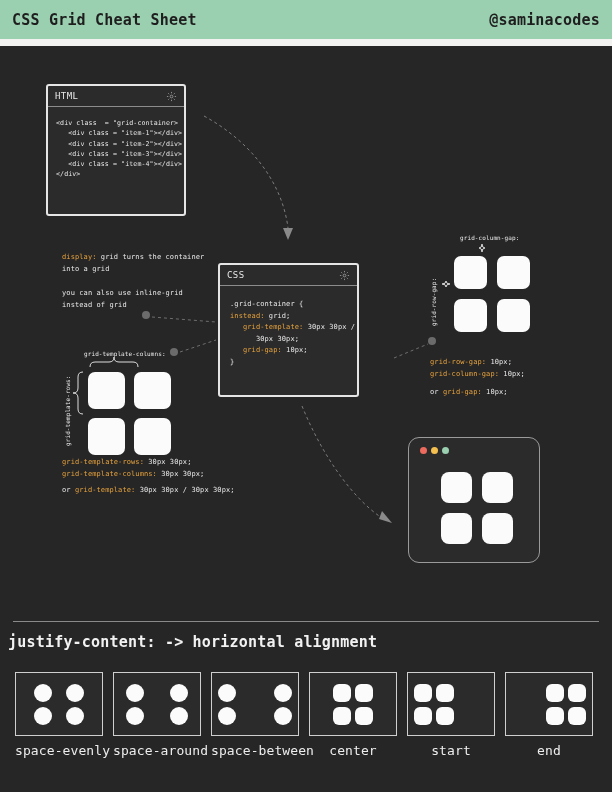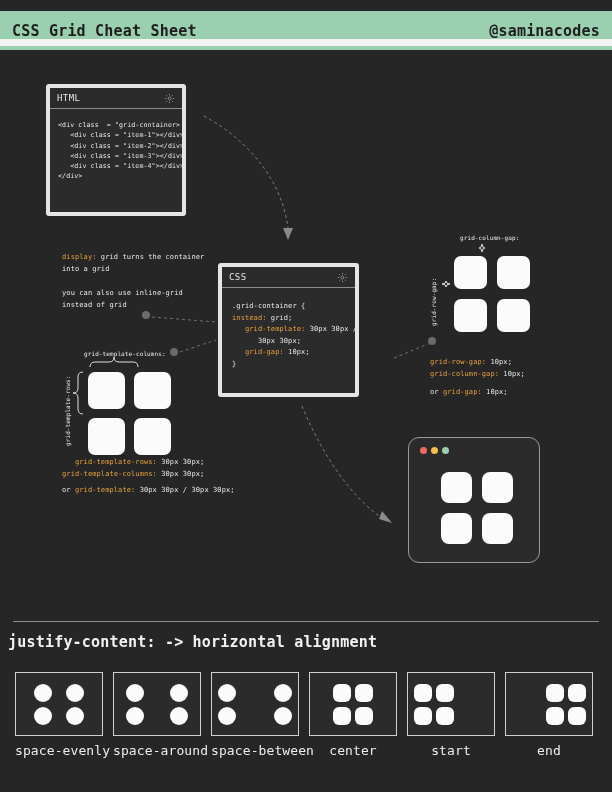--- a/index.html
+++ b/index.html
@@ -9,41 +9,41 @@
     height: 792px;
     background: #262626;
     font-family: "DejaVu Sans Mono", monospace;
     overflow: hidden;
   }
 
   .page { position: relative; width: 612px; height: 792px; background: #262626; }
 
   
   .header {
-    position: absolute; left: 0; top: 11px; width: 612px; height: 39px;
+    position: absolute; left: 0; top: 0; width: 612px; height: 39px;
     background: #9acfb0;
     display: flex; align-items: center; justify-content: space-between;
     padding: 0 12px;
   }
   .header-title {
     font-size: 15px; color: #1e1e1e; letter-spacing: .2px; font-weight: 700;
   }
   .header-handle {
     font-size: 15px; color: #1e1e1e; letter-spacing: .2px; font-weight: 700;
   }
   .header-rule {
     position: absolute; left: 0; top: 39px; width: 612px; height: 7px;
     background: #f2f2f0;
   }
 
   
   .panel {
     position: absolute;
     background: #2b2b2b;
-    border: 4px solid #e5e5e5;
+    border: 2px solid #e5e5e5;
     border-radius: 3px;
   }
   .panel-bar {
     height: 21px;
     border-bottom: 1px solid #8c8c8c;
     display: flex; align-items: center; justify-content: space-between;
     padding: 0 7px;
   }
   .panel-bar-title { font-size: 9px; color: #e8e8e8; letter-spacing: .4px; }
   .gear-icon { width: 11px; height: 11px; display: block; opacity: .62; }
@@ -64,21 +64,21 @@
     position: absolute; font-size: 7px; color: #e8e8e8; line-height: 12px;
     white-space: pre-line; letter-spacing: .1px;
   }
   #note-display { left: 62px; top: 251px; width: 150px; }
   #note-inline  { left: 62px; top: 287px; width: 150px; }
 
   .caption {
     position: absolute; font-size: 7px; color: #e8e8e8; line-height: 11.5px;
     white-space: pre; letter-spacing: .1px;
   }
-  #caption-template { left: 62px; top: 457px; text-align: right; }
+  #caption-template { left: 62px; top: 457px; }
   #caption-template2 { left: 62px; top: 485px; }
   #caption-gap  { left: 430px; top: 357px; }
   #caption-gap2 { left: 430px; top: 387px; }
 
   
   .diagram { position: absolute; }
   #dia-template { left: 60px; top: 350px; width: 180px; height: 100px; }
   #dia-gap      { left: 428px; top: 234px; width: 120px; height: 105px; }
 
   .dia-label {

